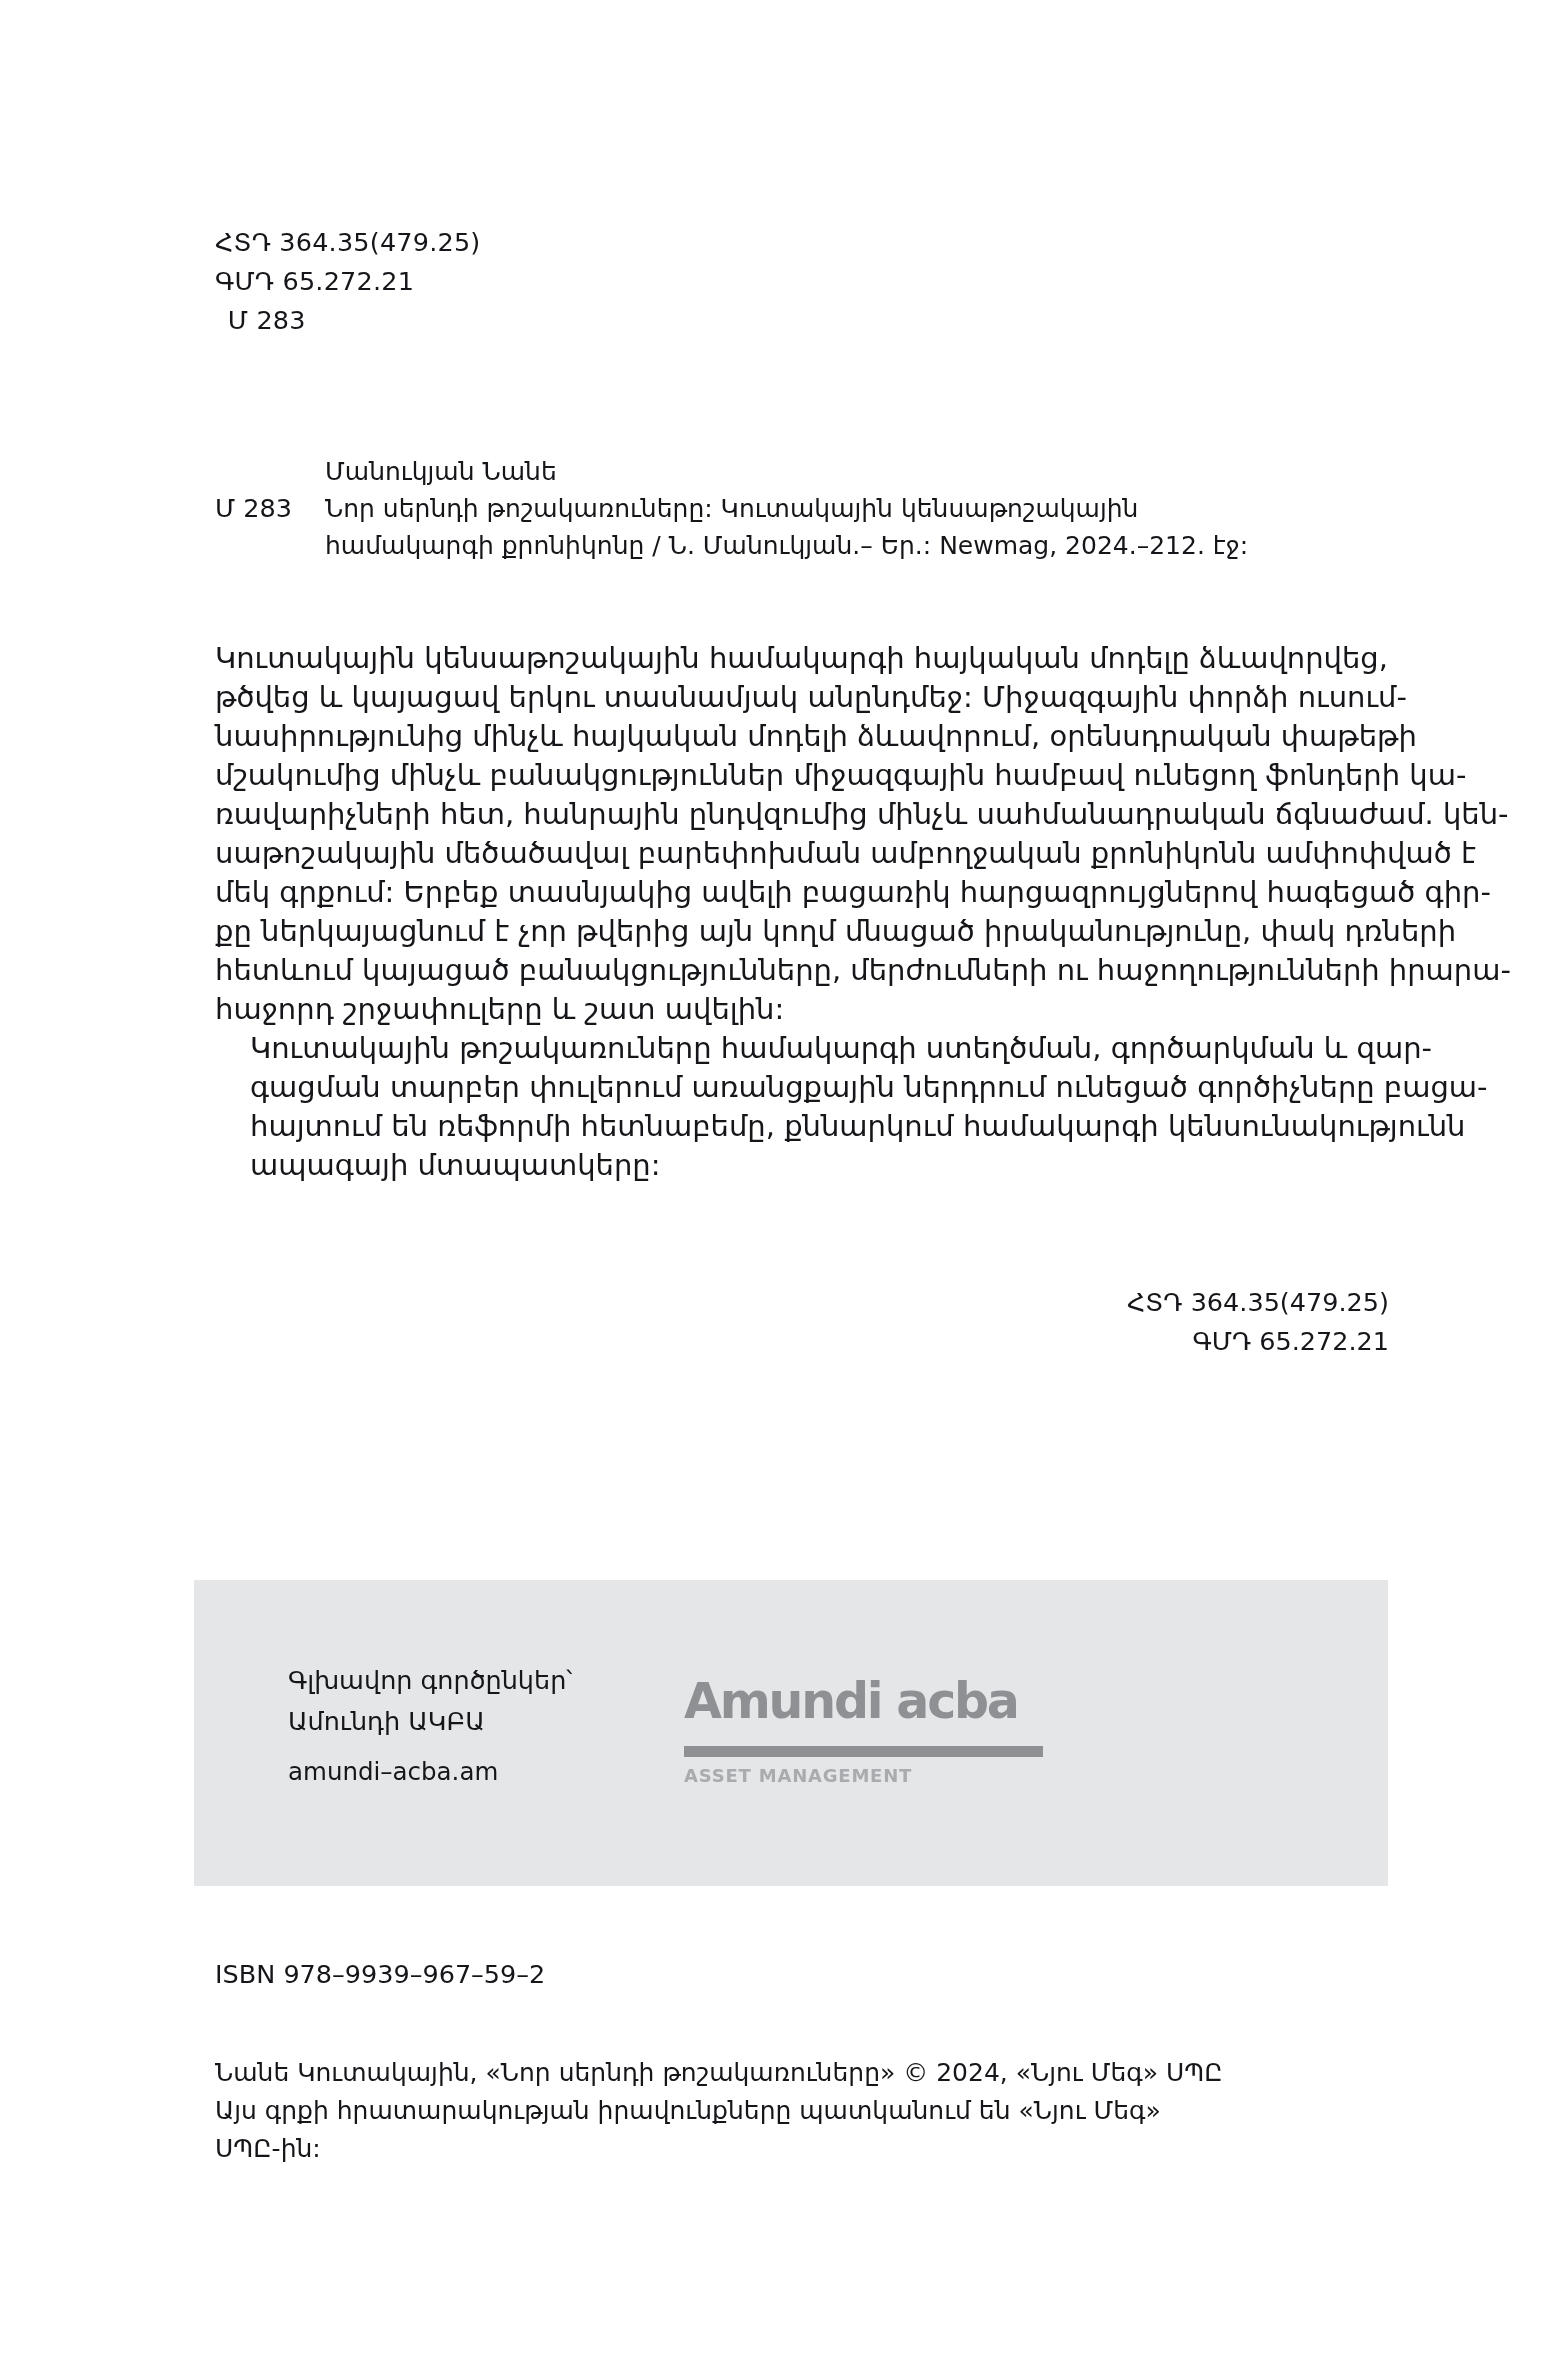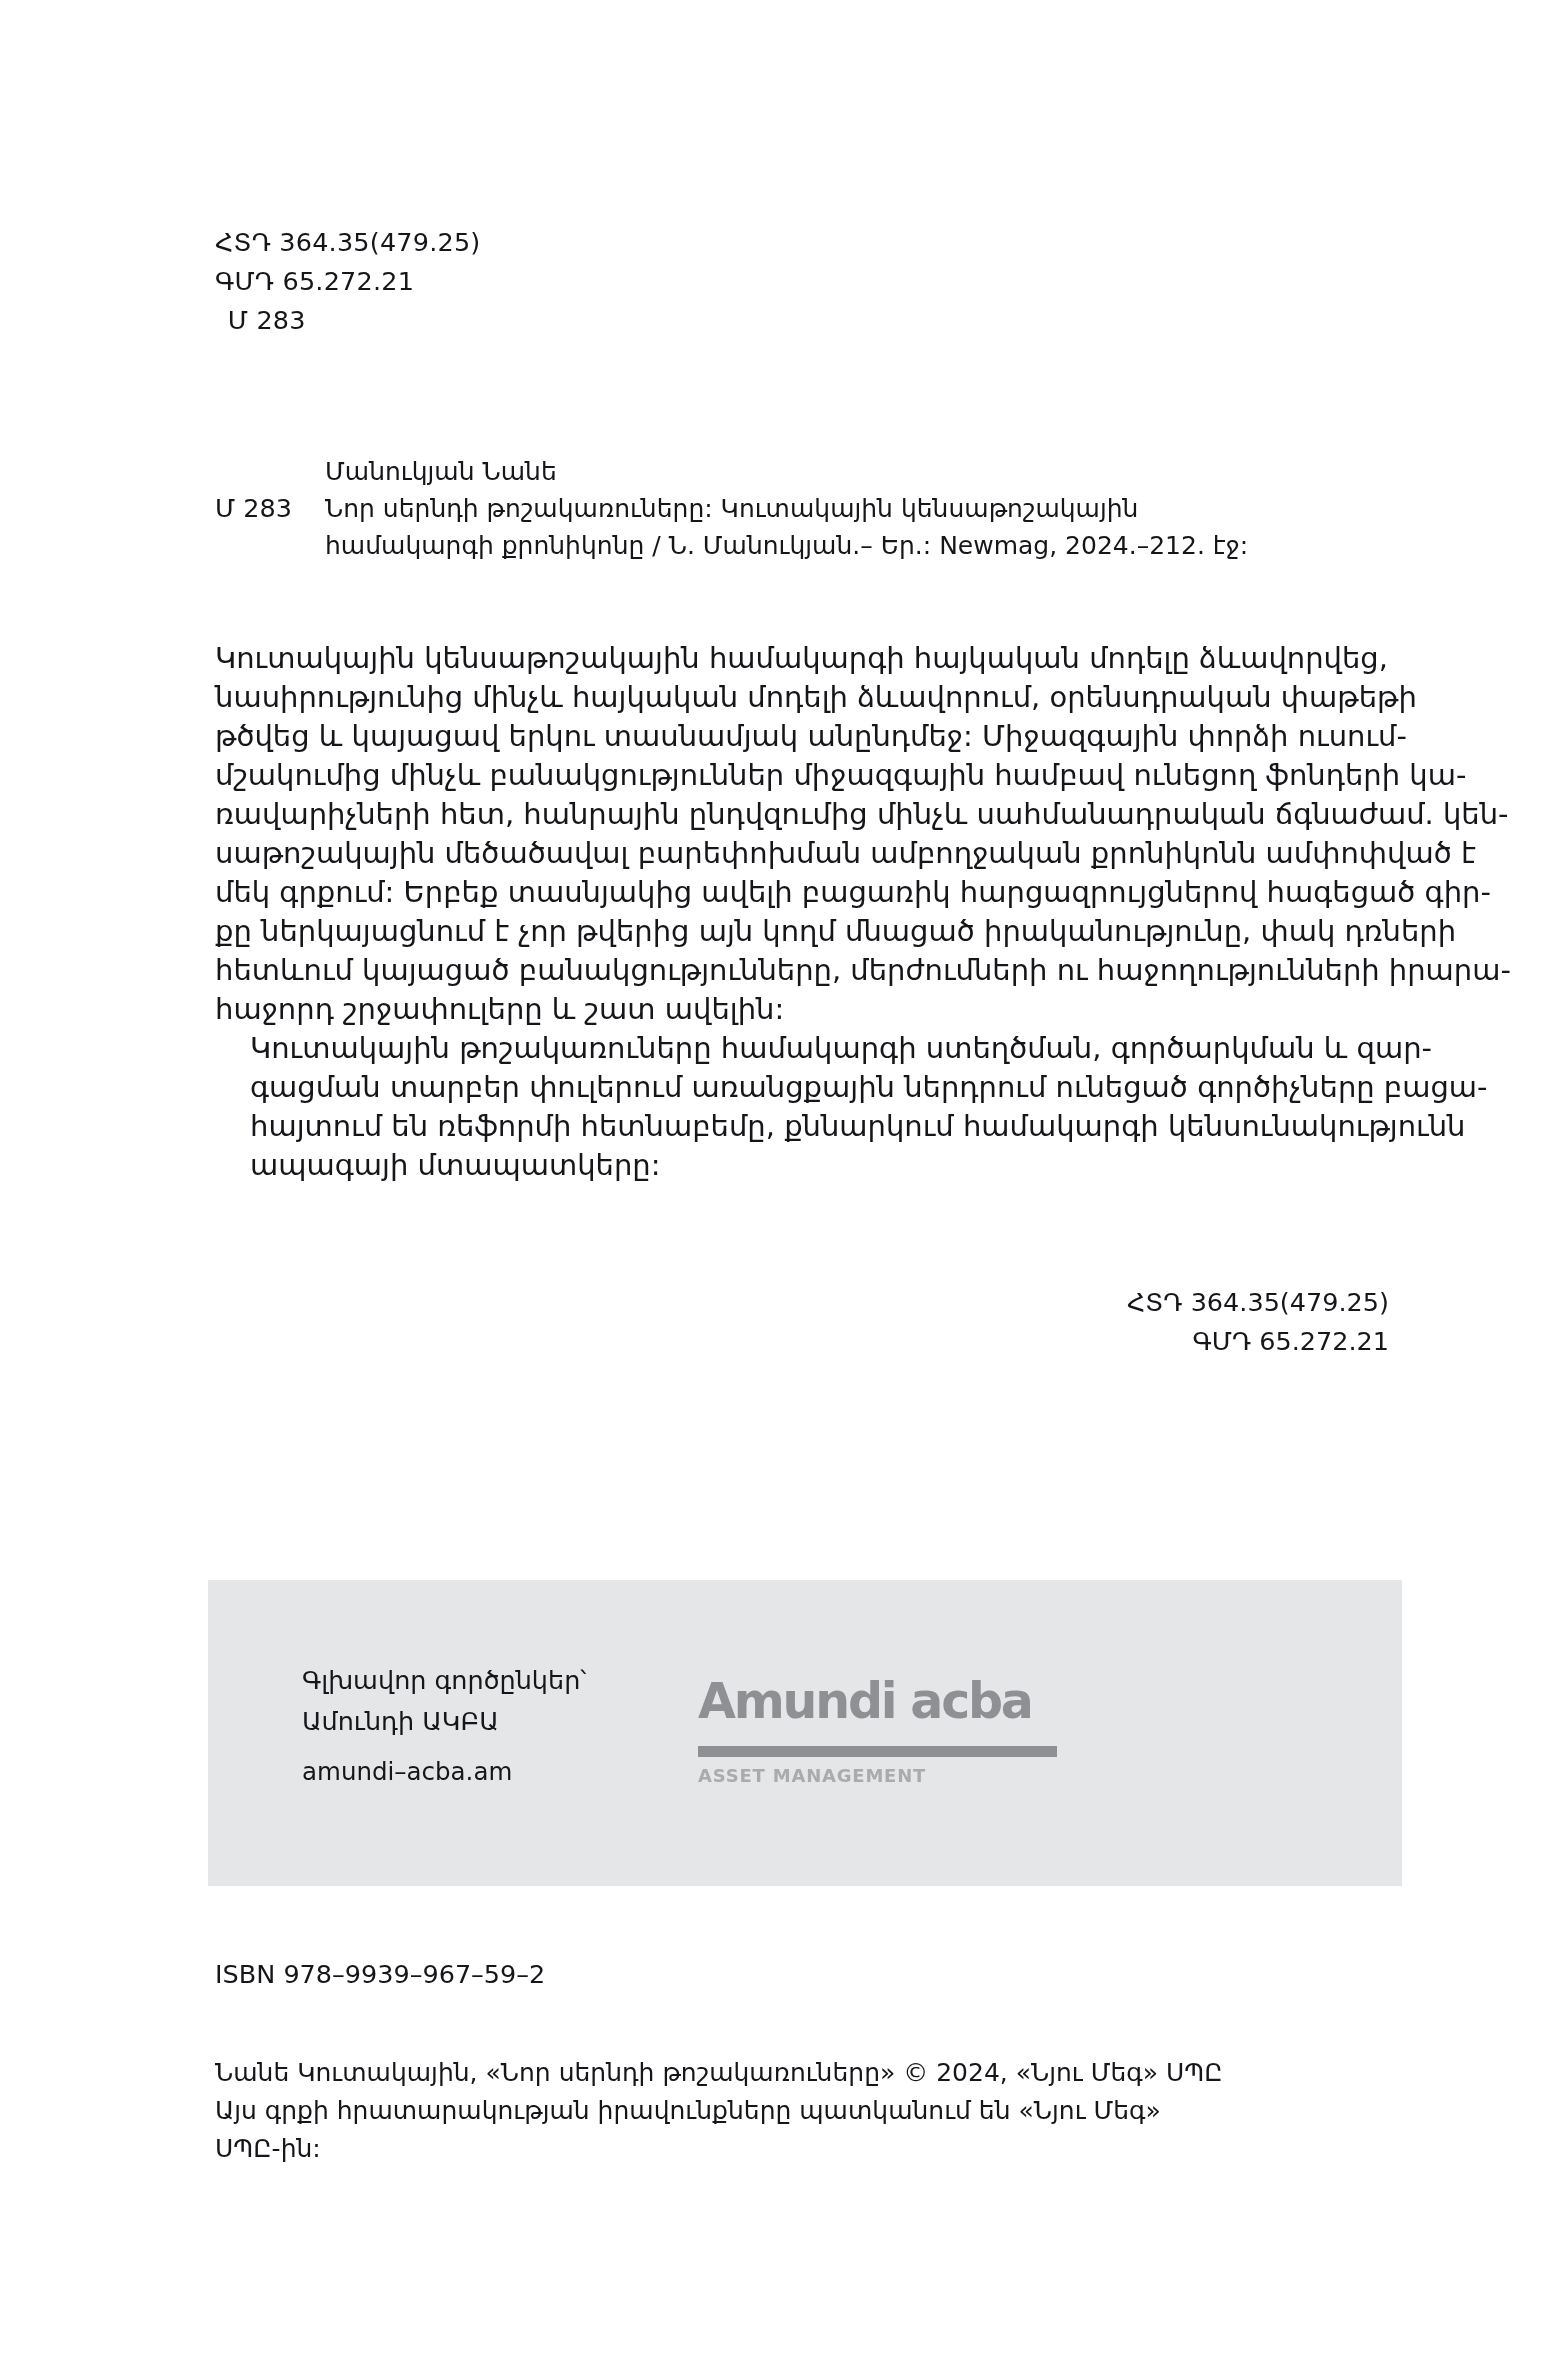--- a/index.html
+++ b/index.html
@@ -93,21 +93,20 @@
   .bottom-codes .code-line { display: block; }
 
   
   .sponsor-panel {
     position: absolute;
     left: 194px;
     top: 1580px;
     width: 1194px;
     height: 306px;
     background: #e5e6e8;
-    margin-left: 14px;
   }
   .sponsor-text {
     position: absolute;
     left: 94px;
     top: 80px;
     font-size: 25.5px;
     line-height: 41px;
     color: #16161a;
   }
   .sponsor-text .sp-line { display: block; white-space: nowrap; }
@@ -189,22 +188,22 @@
     <div class="biblio-body">
       <span class="bib-line">Մանուկյան Նանե</span>
       <span class="bib-line">Նոր սերնդի թոշակառուները: Կուտակային կենսաթոշակային</span>
       <span class="bib-line">համակարգի քրոնիկոնը / Ն. Մանուկյան.– Եր.: Newmag, 2024.–212. էջ:</span>
     </div>
   </div>
 
   <div class="abstract">
     <p>
       <span class="ln">Կուտակային կենսաթոշակային համակարգի հայկական մոդելը ձևավորվեց,</span>
+      <span class="ln">թծվեց և կայացավ երկու տասնամյակ անընդմեջ: Միջազգային փորձի ուսում-</span>
       <span class="ln">նասիրությունից մինչև հայկական մոդելի ձևավորում, օրենսդրական փաթեթի</span>
-      <span class="ln">թծվեց և կայացավ երկու տասնամյակ անընդմեջ: Միջազգային փորձի ուսում-</span>
       <span class="ln">մշակումից մինչև բանակցություններ միջազգային համբավ ունեցող ֆոնդերի կա-</span>
       <span class="ln">ռավարիչների հետ, հանրային ընդվզումից մինչև սահմանադրական ճգնաժամ. կեն-</span>
       <span class="ln">սաթոշակային մեծածավալ բարեփոխման ամբողջական քրոնիկոնն ամփոփված է</span>
       <span class="ln">մեկ գրքում: Երբեք տասնյակից ավելի բացառիկ հարցազրույցներով հագեցած գիր-</span>
       <span class="ln">քը ներկայացնում է չոր թվերից այն կողմ մնացած իրականությունը, փակ դռների</span>
       <span class="ln">հետևում կայացած բանակցությունները, մերժումների ու հաջողությունների իրարա-</span>
       <span class="ln">հաջորդ շրջափուլերը և շատ ավելին:</span>
     </p>
     <p class="indent">
       <span class="ln" style="text-indent:35px">Կուտակային թոշակառուները համակարգի ստեղծման, գործարկման և զար-</span>

